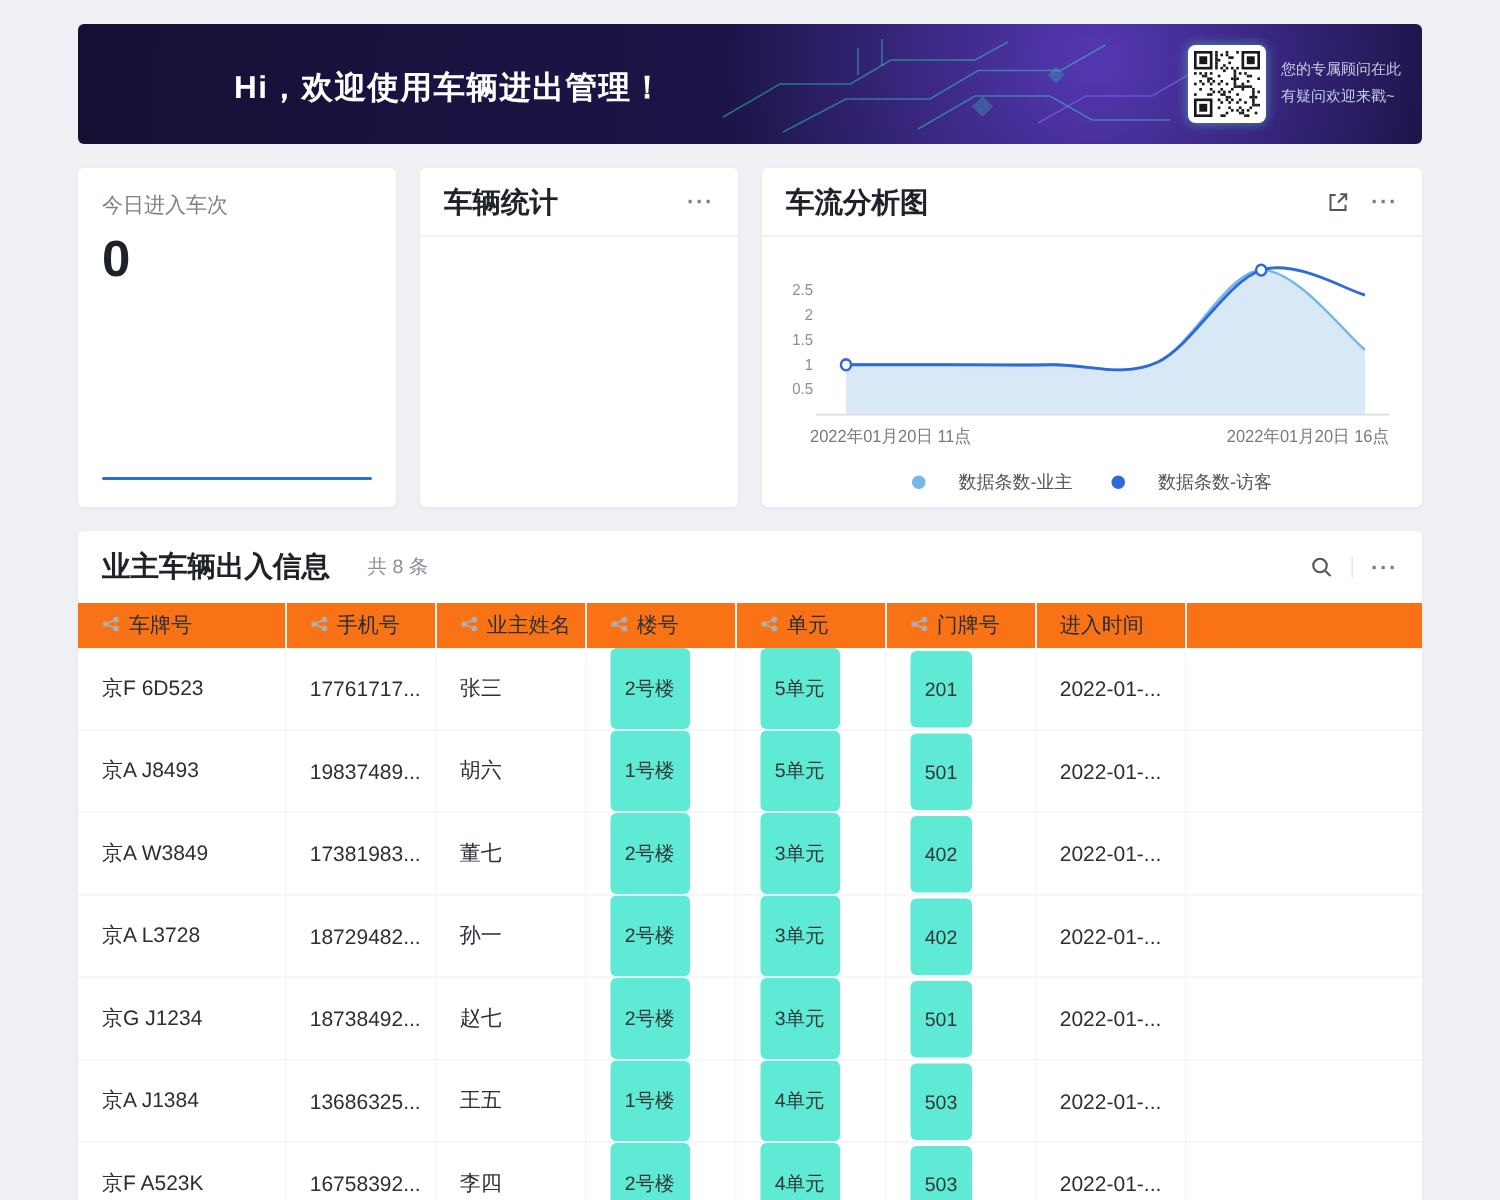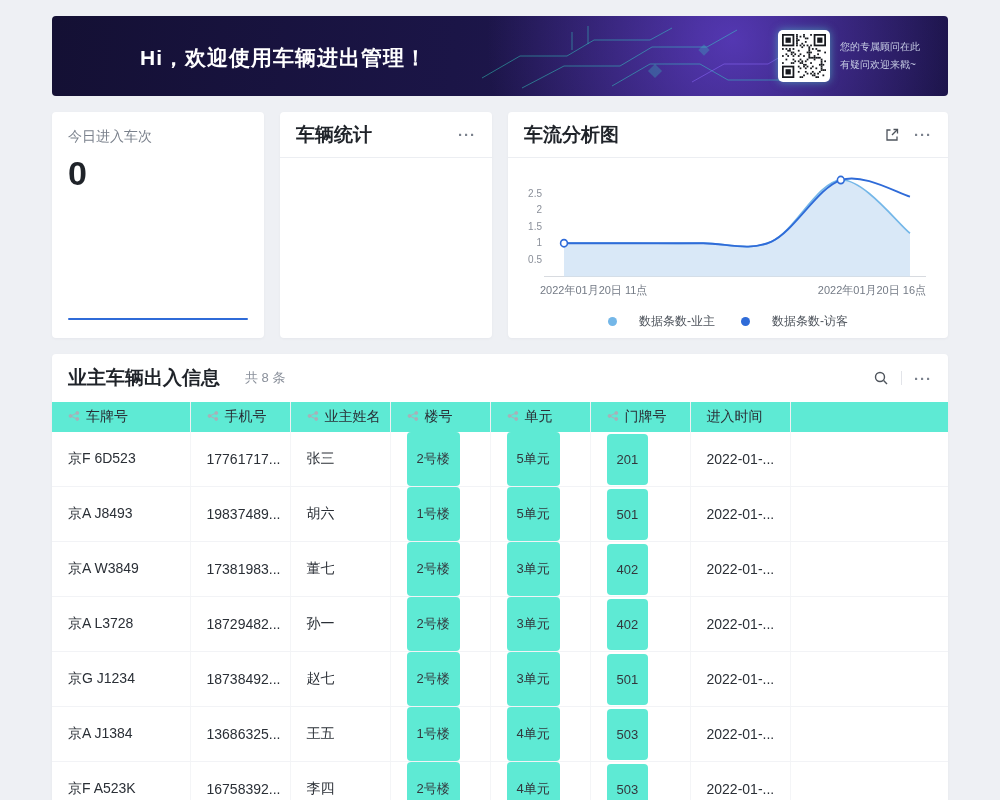--- a/index.html
+++ b/index.html
@@ -6,22 +6,22 @@
   html,body{margin:0;padding:0;}
   body{width:1000px;height:800px;overflow:hidden;background:#eef0f4;
        font-family:"Liberation Sans","DejaVu Sans",sans-serif;color:#23272e;}
   .page{padding:16px 52px 0;}
 
   
   .banner{position:relative;height:80px;border-radius:4px;margin-bottom:16px;overflow:hidden;
     background:radial-gradient(circle at 76% 30%,rgba(124,82,255,.55),rgba(124,82,255,0) 36%),
                linear-gradient(95deg,#141034,#1b1547 45%,#241856 72%,#171140);}
   .banner-deco{position:absolute;inset:0;width:100%;height:100%;z-index:1;}
-  .banner-title{position:absolute;left:88px;top:28px;z-index:2;color:#fff;font-size:21px;font-weight:700;letter-spacing:1px;}
-  .banner-right{position:absolute;right:28px;top:14px;z-index:2;display:flex;align-items:center;gap:10px;}
+  .banner-title{position:absolute;left:104px;top:28px;z-index:2;color:#fff;font-size:21px;font-weight:700;letter-spacing:1px;}
+  .banner-right{position:absolute;right:14px;top:14px;z-index:2;display:flex;align-items:center;gap:10px;}
   .qr-box{width:52px;height:52px;background:#fff;border-radius:5px;padding:4px;box-shadow:0 0 8px rgba(84,224,210,.55);}
   .qr-box svg{width:100%;height:100%;display:block;}
   .qr-caption{font-size:10px;color:#c6cbe4;line-height:1.8;}
 
   
   .cards-row{display:flex;gap:16px;height:226px;margin-bottom:16px;}
   .card{background:#fff;border-radius:4px;box-shadow:0 1px 3px rgba(31,35,41,.04);}
   .stat-card{width:212px;padding:16px 16px 18px;display:flex;flex-direction:column;}
   .stat-label{font-size:14px;color:#7a818c;}
   .stat-value{font-size:34px;font-weight:700;margin-top:8px;color:#1f2329;}
@@ -42,21 +42,21 @@
   .legend-item{display:flex;align-items:center;gap:22px;cursor:pointer;}
   .legend-dot{width:9px;height:9px;border-radius:50%;display:inline-block;}
 
   
   .table-card{margin-bottom:16px;}
   .table-card-header{height:48px;display:flex;align-items:center;padding:0 16px;}
   .table-count{margin-left:25px;font-size:13px;color:#8a909b;}
   .table-header-right{margin-left:auto;display:flex;align-items:center;gap:12px;}
   .v-divider{width:1px;height:14px;background:#e2e4e9;}
   table.data-table{width:100%;border-collapse:collapse;font-size:14px;table-layout:fixed;}
-  .data-table th{background:#5eead4;height:30px;text-align:left;padding:0 8px 0 16px;font-weight:500;color:#2a2f36;border-right:1px solid #eef0f3;white-space:nowrap;overflow:hidden;}
+  .data-table th{background:#f97316;height:30px;text-align:left;padding:0 8px 0 16px;font-weight:500;color:#2a2f36;border-right:1px solid #eef0f3;white-space:nowrap;overflow:hidden;}
   .data-table th .field-icon{width:12px;height:12px;margin-right:6px;vertical-align:-1px;display:inline-block;}
   .data-table th.filler,.data-table td.filler{border-right:none;}
   .data-table td{height:33px;padding:0 8px 0 16px;border-bottom:1px solid #f2f3f6;border-right:1px solid #f4f5f7;color:#2a2f36;white-space:nowrap;overflow:hidden;}
   .tag{display:inline-block;background:#5eead4;border-radius:4px;padding:18px 10px;font-size:13px;color:#33373d;}
 
   
   .visitor-card{padding:16px;height:150px;}
   .partial-btn{margin:42px 0 0 300px;background:#fff;border:1px solid #d8dbe1;border-radius:4px;padding:7px 14px;font-size:13px;color:#33373d;cursor:pointer;font-family:inherit;}
 </style>
 </head>

